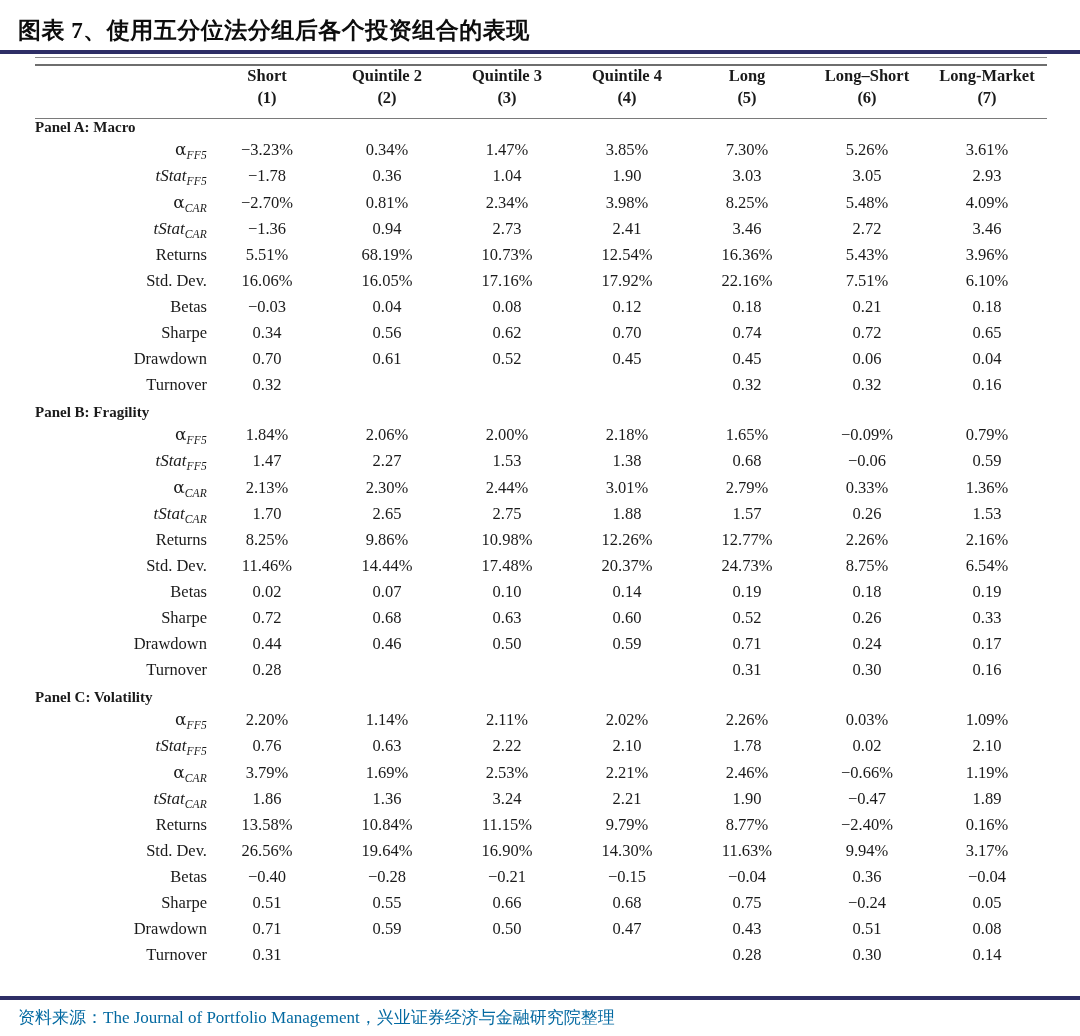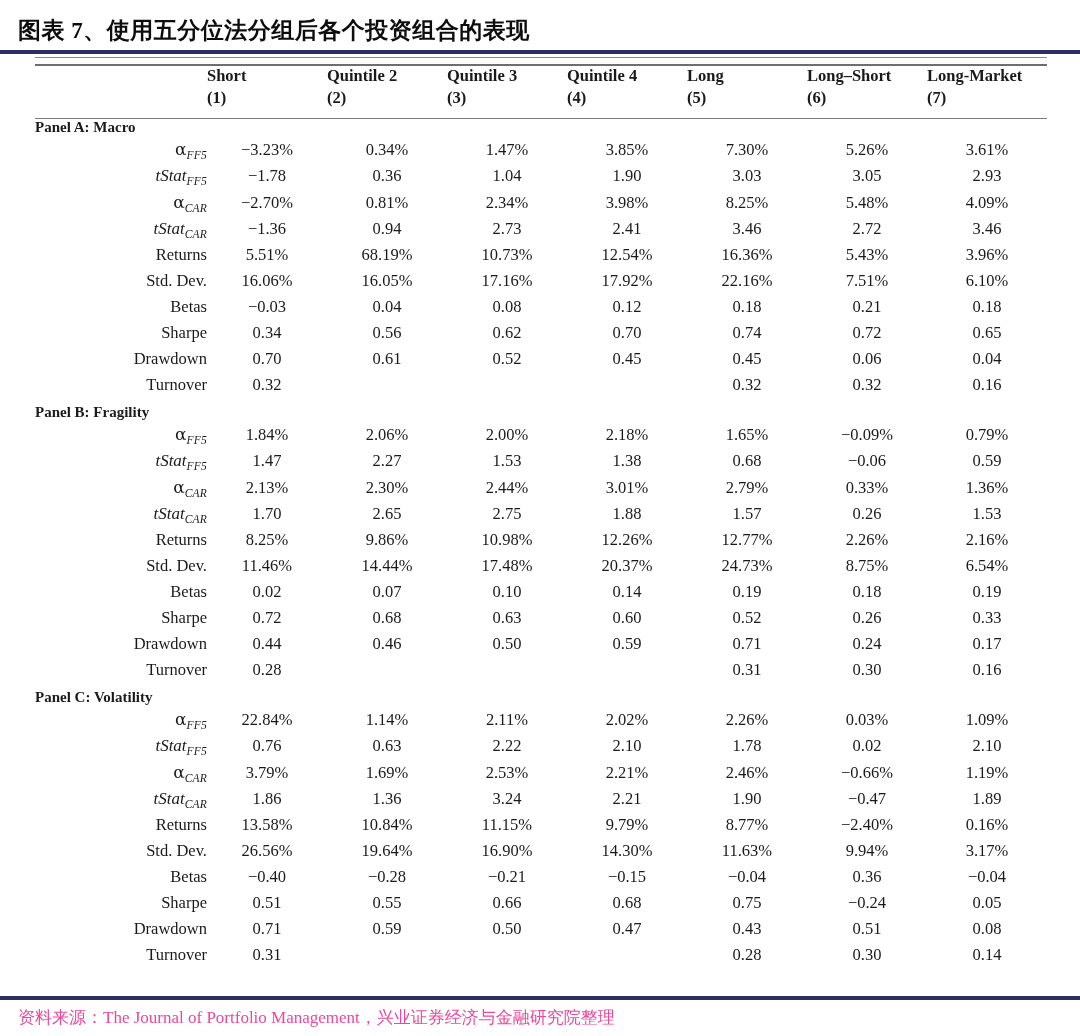--- a/index.html
+++ b/index.html
@@ -56,21 +56,21 @@
   tr.rule-single td{
     height:5px; padding:0;
     border-bottom:1.5px solid #7a7a7a;
   }
   tr.spacer-sm td{ height:6px; }
 
   
   th.hd{
     font-weight:bold;
     font-size:16.5px;
-    text-align:left;
+    text-align:center;
     white-space:nowrap;
     padding-bottom:1px;
   }
   th.hd.num{
     font-weight:bold;
     padding-top:2px;
     padding-bottom:5px;
   }
   th.hd-blank{ }
 
@@ -117,21 +117,21 @@
     vertical-align:baseline;
     position:relative;
     top:4px;
     letter-spacing:0.2px;
   }
 
   
   .footer{
     position:absolute; left:18px; top:995px;
     font-size:17px;
-    color:#ec4899;
+    color:#0369a1;
     white-space:nowrap;
   }
 </style>
 </head>
 <body>
 
 <div class="page">
 
   <div class="title">图表 7、使用五分位法分组后各个投资组合的表现</div>
   <div class="rule-navy" id="rule-top"></div>
@@ -387,21 +387,21 @@
             <td class="val">0.16</td>
           </tr>
           <tr class="spacer-sm">
             <td colspan="8"></td>
           </tr>
           <tr>
             <td class="panel-title" colspan="8">Panel C: Volatility</td>
           </tr>
           <tr class="drow">
             <td class="rlabel"><span class="sym">α</span><span class="sub">FF5</span></td>
-            <td class="val">22.84%</td>
+            <td class="val">2.20%</td>
             <td class="val">1.14%</td>
             <td class="val">2.11%</td>
             <td class="val">2.02%</td>
             <td class="val">2.26%</td>
             <td class="val">0.03%</td>
             <td class="val">1.09%</td>
           </tr>
           <tr class="drow">
             <td class="rlabel"><span class="ital">tStat</span><span class="sub">FF5</span></td>
             <td class="val">0.76</td>

